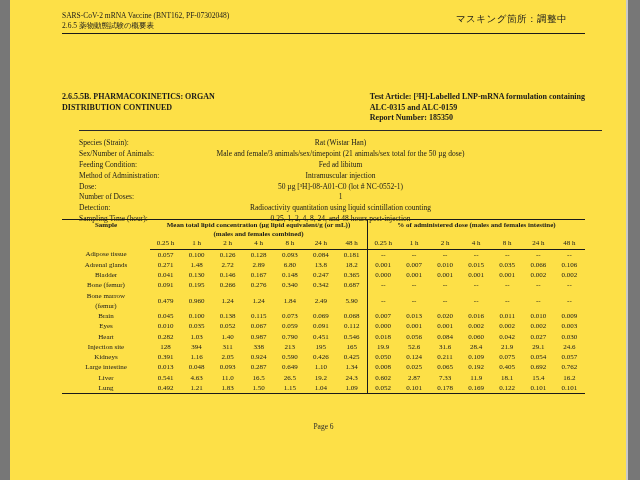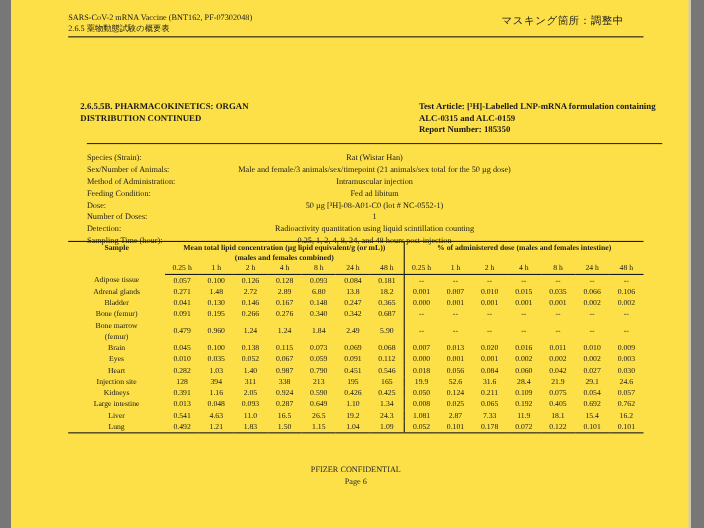--- a/index.html
+++ b/index.html
@@ -29,21 +29,21 @@
   }
   .doc-header {
     position: absolute; top: 11px; left: 0; width: 100%;
     font-size: 7.5px; line-height: 10px;
     border-bottom: 1.5px solid #1a1a1a;
     padding-bottom: 2px;
   }
   .title-row {
     position: absolute; top: 92px; left: 0; width: 100%;
     display: flex; justify-content: space-between;
-    font-weight: bold; font-size: 8px; line-height: 10.5px; margin-left: 11px;
+    font-weight: bold; font-size: 8px; line-height: 10.5px;
   }
   .title-left { text-align: left; max-width: 45%; }
   .title-right { text-align: left; }
   .meta-block {
     position: absolute; top: 130px; left: 17px; width: 100%;
     border-top: 1px solid #2a2a2a;
     padding-top: 7px;
     font-size: 7.5px;
   }
   .meta-row { position: relative; height: 10.9px; line-height: 10.9px; white-space: nowrap; }
@@ -106,26 +106,26 @@
     <div class="meta-block">
         <div class="meta-row">
           <span class="meta-label">Species (Strain):</span>
           <span class="meta-value">Rat (Wistar Han)</span>
         </div>
         <div class="meta-row">
           <span class="meta-label">Sex/Number of Animals:</span>
           <span class="meta-value">Male and female/3 animals/sex/timepoint (21 animals/sex total for the 50 µg dose)</span>
         </div>
         <div class="meta-row">
+          <span class="meta-label">Feeding Condition:</span>
+          <span class="meta-value">Fed ad libitum</span>
+        </div>
+        <div class="meta-row">
           <span class="meta-label">Method of Administration:</span>
           <span class="meta-value">Intramuscular injection</span>
-        </div>
-        <div class="meta-row">
-          <span class="meta-label">Feeding Condition:</span>
-          <span class="meta-value">Fed ad libitum</span>
         </div>
         <div class="meta-row">
           <span class="meta-label">Dose:</span>
           <span class="meta-value">50 µg [³H]-08-A01-C0 (lot # NC-0552-1)</span>
         </div>
         <div class="meta-row">
           <span class="meta-label">Number of Doses:</span>
           <span class="meta-value">1</span>
         </div>
         <div class="meta-row">
@@ -373,47 +373,46 @@
           </tr>
           <tr>
             <td class="sample-col">Liver</td>
             <td>0.541</td>
             <td>4.63</td>
             <td>11.0</td>
             <td>16.5</td>
             <td>26.5</td>
             <td>19.2</td>
             <td class="divider">24.3</td>
-            <td>1.081</td>
+            <td>0.602</td>
             <td>2.87</td>
             <td>7.33</td>
             <td>11.9</td>
             <td>18.1</td>
             <td>15.4</td>
             <td>16.2</td>
           </tr>
           <tr>
             <td class="sample-col">Lung</td>
             <td>0.492</td>
             <td>1.21</td>
             <td>1.83</td>
             <td>1.50</td>
             <td>1.15</td>
             <td>1.04</td>
             <td class="divider">1.09</td>
             <td>0.052</td>
             <td>0.101</td>
             <td>0.178</td>
-            <td>0.072</td>
+            <td>0.169</td>
             <td>0.122</td>
             <td>0.101</td>
             <td>0.101</td>
           </tr>
         </tbody>
     </table>
 
     <div class="footer">
-      <div>PFIZER CONFIDENTIAL</div>
       <div>Page 6</div>
     </div>
 
   </div>
 </div>
 
 </body></html>

